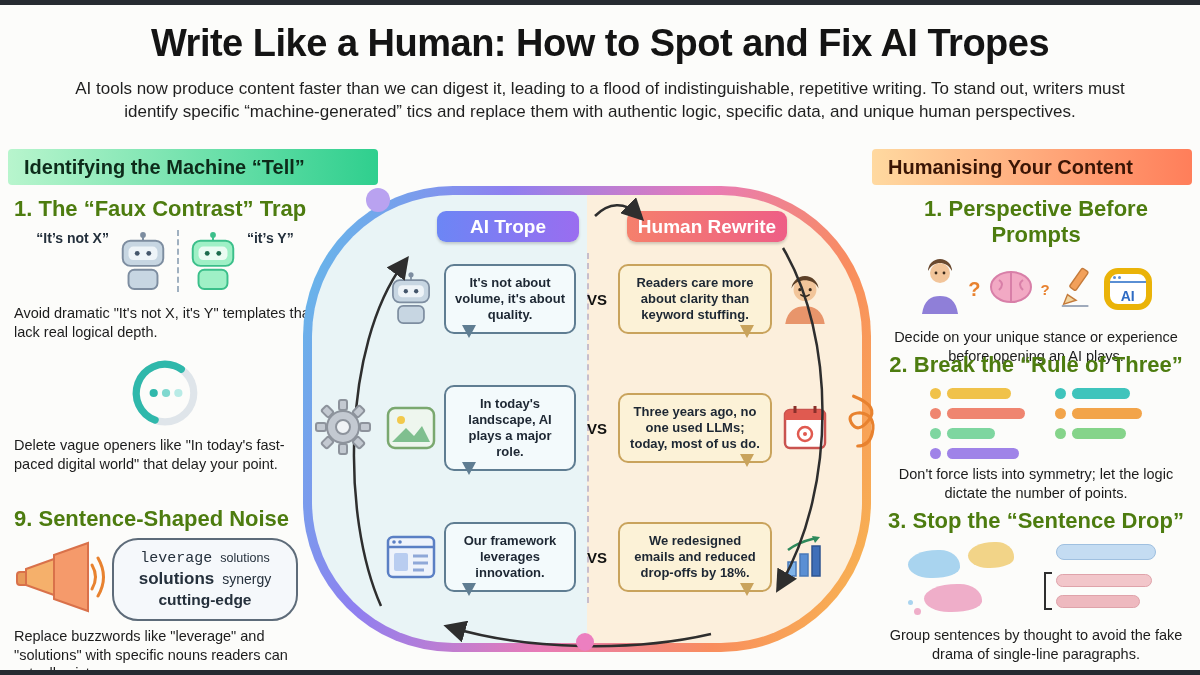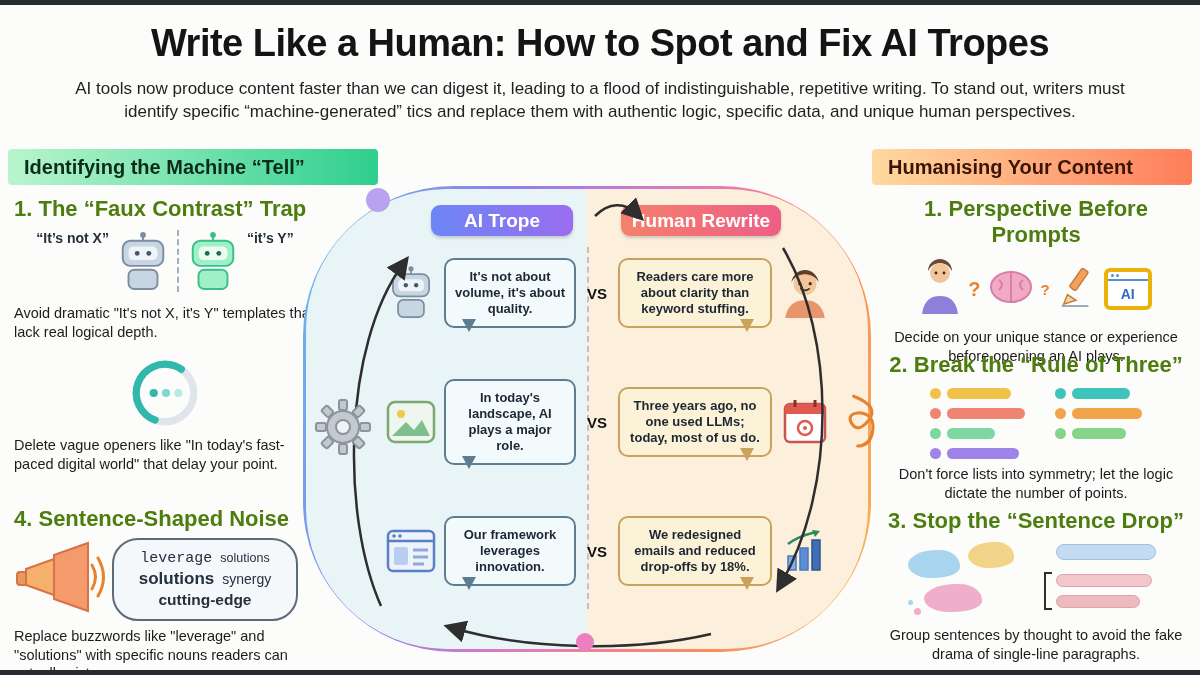--- a/index.html
+++ b/index.html
@@ -27,21 +27,21 @@
 
   .circle-icon-wrap { display:flex; justify-content:center; margin:6px 0 4px; }
 
   .mega-row { display:flex; align-items:center; gap:6px; margin:6px 0 4px; }
   .buzz-cloud { border:2px solid #5d6b79; background:#f5f8fb; border-radius:26px; padding:10px 12px; width:186px;
     display:flex; flex-wrap:wrap; justify-content:center; align-items:baseline; column-gap:8px; row-gap:2px; color:#25303c; }
   .bw-a { font-size:15px;font-family:Liberation Mono, monospace; } .bw-b { font-size:12.5px; } .bw-c { font-size:17px; font-weight:700; }
   .bw-d { font-size:14px; } .bw-e { font-size:15.5px; font-weight:700; }
 
   
-  .blob { position:absolute; left:303px; top:186px; width:568px; height:466px; border-radius:150px; padding:3px; z-index:1;
+  .blob { position:absolute; left:303px; top:186px; width:568px; height:466px; border-radius:150px; padding:9px; z-index:1;
     background:linear-gradient(110deg,#5fc1e8,#8f7ff0 28%,#e87bb7 55%,#f98d5e 78%,#f7bb4f 100%); }
   .blob-inner { position:relative; width:100%; height:100%; border-radius:141px; overflow:hidden;
     background:linear-gradient(90deg,#e9f4f6 0,#e9f4f6 50%,#fcefdc 50%,#fcefdc 100%); }
   .col-header { position:absolute; top:16px; height:31px; line-height:31px; text-align:center; color:#fff; font-weight:800;
     font-size:19px; border-radius:9px; box-shadow:0 2px 3px rgba(0,0,0,.18); }
   .ai-header    { left:125px; width:142px; background:linear-gradient(90deg,#6c86f5,#9a6df0); }
   .human-header { left:315px; width:160px; background:linear-gradient(90deg,#f5806c,#ee5e86); }
   .center-divider { position:absolute; left:50%; top:58px; bottom:40px; border-left:2px dashed #b3a8c4; opacity:.7; }
 
   .crow { position:absolute; left:60px; right:18px; display:flex; align-items:center; justify-content:center; gap:6px; height:96px; }
@@ -60,21 +60,21 @@
   .deco  { position:absolute; border-radius:50%; z-index:2; }
   .deco1 { left:366px; top:188px; width:24px; height:24px; background:#b9a2f0; }
   .deco2 { left:576px; top:633px; width:18px; height:18px; background:#ec7fc0; }
 
   
   .rsec { position:absolute; left:880px; width:312px; text-align:center; }
   #rsec1 { top:196px; } #rsec2 { top:352px; } #rsec3 { top:508px; }
   .r-illus { display:flex; justify-content:center; align-items:center; gap:8px; margin:8px 0 4px; min-height:66px; }
   .qmark { font-size:20px; font-weight:800; color:#e8822f; }
   .qmark.small { font-size:15px; }
-  .ai-browser { width:48px; height:42px; border:4px solid #eab308; border-radius:6px; background:#fff; position:relative; }
+  .ai-browser { width:48px; height:42px; border:6px solid #eab308; border-radius:14px; background:#fff; position:relative; }
   .ai-browser .bar { height:9px; border-bottom:2px solid #5a8fd4; display:flex; align-items:center; gap:2px; padding-left:3px; }
   .ai-browser .dot { width:3px; height:3px; border-radius:50%; background:#5a8fd4; }
   .ai-browser .ai-label { display:block; text-align:center; font-size:14px; font-weight:800; color:#2f6cc4; margin-top:5px; }
 
   .bars-groups { display:flex; justify-content:center; gap:30px; margin:10px 0 6px; }
   .bar-col { display:flex; flex-direction:column; gap:9px; }
   .bar-row { display:flex; align-items:center; gap:6px; }
   .bdot { width:11px; height:11px; border-radius:50%; }
   .bbar { height:11px; border-radius:6px; }
 
@@ -144,21 +144,21 @@
         <circle cx="36" cy="36" r="28" fill="none" stroke="#2fb8ab" stroke-width="7" stroke-dasharray="95 200" stroke-linecap="round" transform="rotate(110 36 36)"></circle>
         <circle cx="25" cy="36" r="4" fill="#2fb8ab"></circle>
         <circle cx="37" cy="36" r="4" fill="#7fd8cf"></circle>
         <circle cx="49" cy="36" r="4" fill="#b8ebe6"></circle>
       </svg>
     </div>
     <div class="sec-desc">Delete vague openers like "In today's fast-paced digital world" that delay your point.</div>
   </div>
 
   <div class="lsec" id="lsec3">
-    <div class="sec-title">4. Sentence-Shaped Noise</div>
+    <div class="sec-title">9. Sentence-Shaped Noise</div>
     <div class="mega-row">
       <span>
         <svg width="92" height="74" viewBox="0 0 92 74">
           <rect x="3" y="31" width="11" height="13" rx="3" fill="#e89a5a" stroke="#d9714a" stroke-width="2"></rect>
           <path d="M12 28 L40 18 L40 54 L12 44 z" fill="#f5b06b" stroke="#d9714a" stroke-width="2"></path>
           <path d="M40 14 L74 2 L74 70 L40 58 z" fill="#f59a6b" stroke="#d9714a" stroke-width="2"></path>
           <path d="M78 24 q7 12 0 24" fill="none" stroke="#e8822f" stroke-width="3" stroke-linecap="round"></path>
           <path d="M84 17 q11 19 0 38" fill="none" stroke="#e8822f" stroke-width="3" stroke-linecap="round"></path>
         </svg>
       </span>

